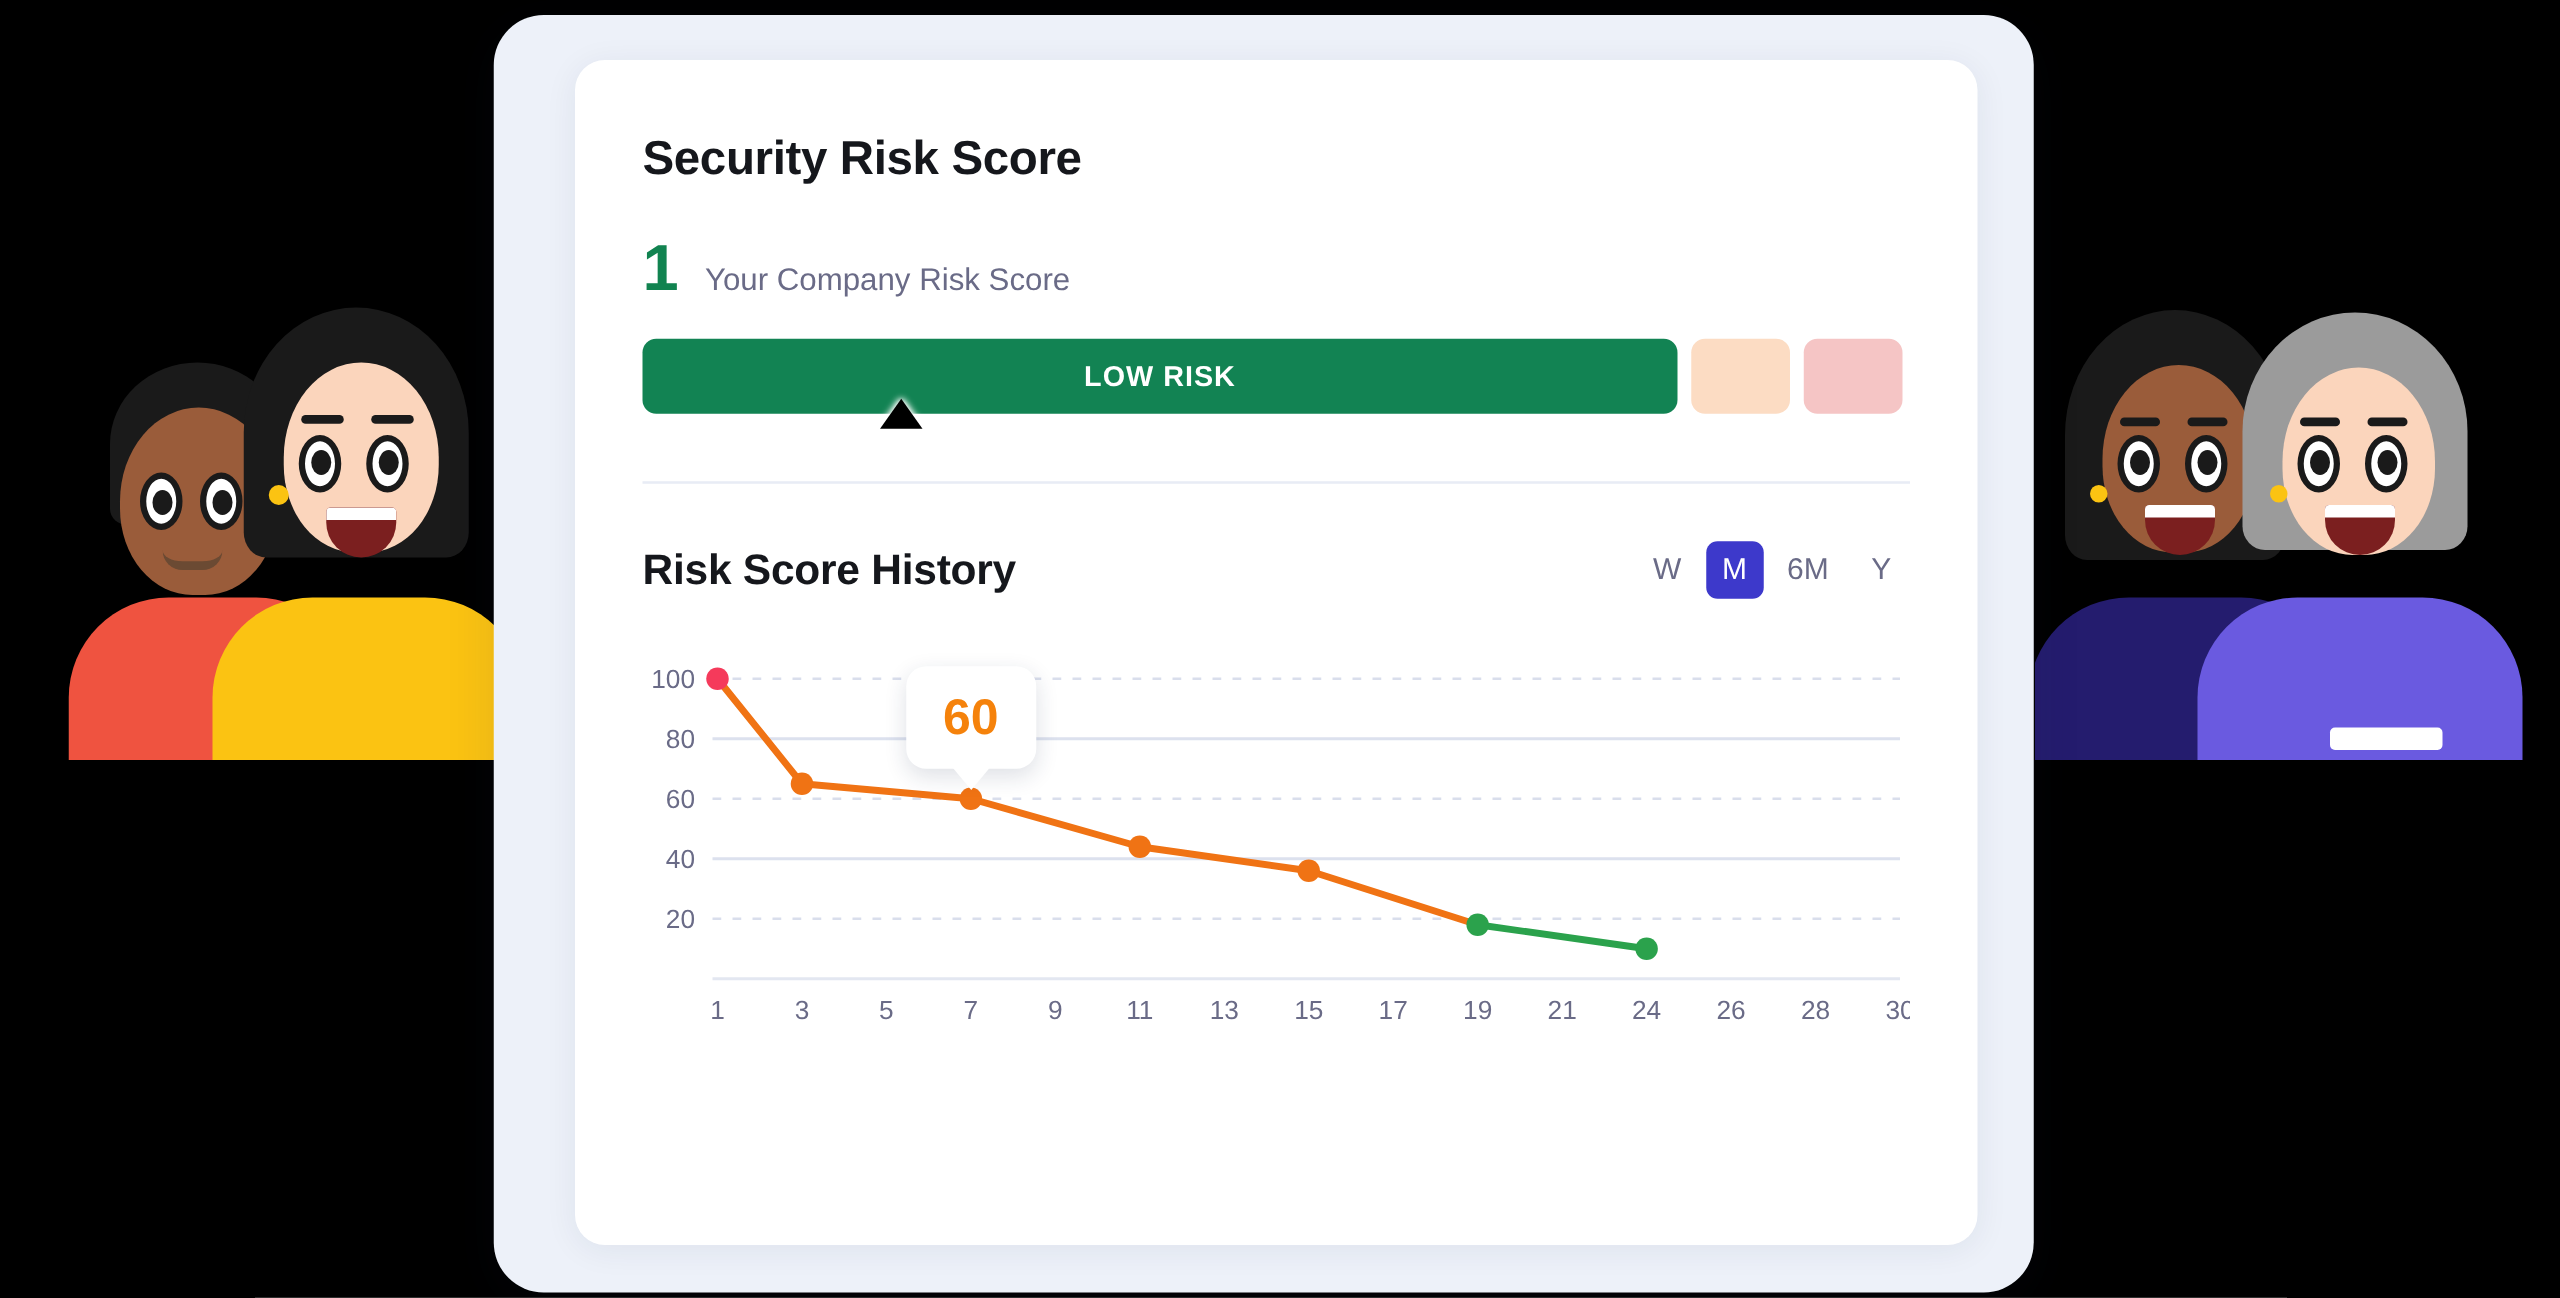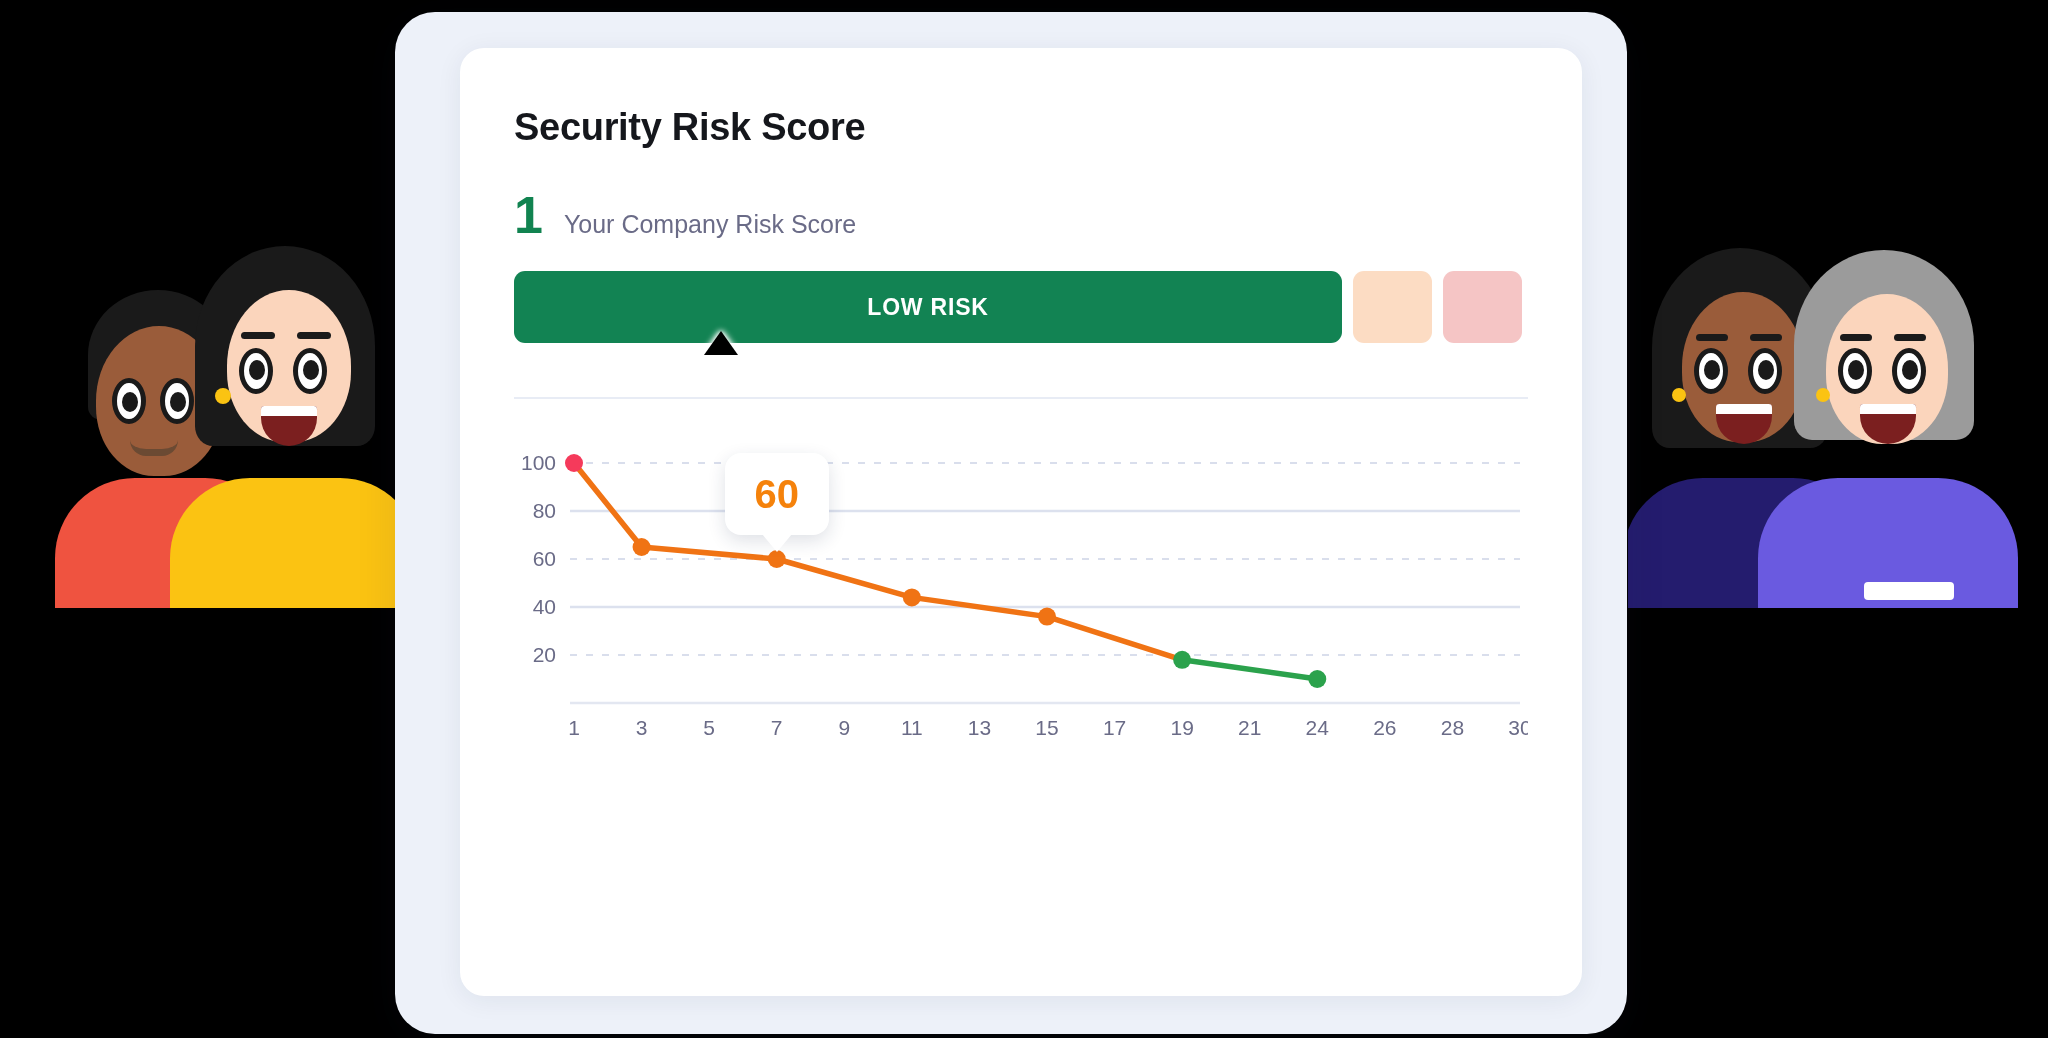--- a/index.html
+++ b/index.html
@@ -118,21 +118,21 @@
     font-size: 25px;
     color: #6A6B87;
   }
 
   
   #risk-meter {
     display: flex;
     align-items: stretch;
     gap: 11px;
     margin-top: 30px;
-    height: 72px;
+    height: 60px;
     position: relative;
   }
   .risk-seg {
     border-radius: 11px;
     position: relative;
   }
   #risk-seg-low {
     flex: 0 0 828px;
     background: #128353;
     display: flex;
@@ -347,20 +347,29 @@
         <div class="risk-seg" id="risk-seg-medium"></div>
         <div class="risk-seg" id="risk-seg-high"></div>
         <div id="risk-pointer"></div>
       </div>
 
       <div id="section-divider"></div>
     </div>
 
     <div id="history-section">
 
+      <div id="history-header">
+        <div id="history-title">Risk Score History</div>
+        <div id="range-tabs">
+          <button class="range-tab">W</button>
+          <button class="range-tab active">M</button>
+          <button class="range-tab">6M</button>
+          <button class="range-tab">Y</button>
+        </div>
+      </div>
 
       <div id="chart-area">
         <svg id="chart-svg" viewBox="0 0 1014 320" preserveAspectRatio="none">
           <g id="gridlines">
               <line x1="56" x2="1006" y1="34" y2="34" class="grid-dashed"></line>
               <line x1="56" x2="1006" y1="82" y2="82" class="grid-solid"></line>
               <line x1="56" x2="1006" y1="130" y2="130" class="grid-dashed"></line>
               <line x1="56" x2="1006" y1="178" y2="178" class="grid-solid"></line>
               <line x1="56" x2="1006" y1="226" y2="226" class="grid-dashed"></line>
               <line x1="56" x2="1006" y1="274" y2="274" class="axis-base"></line>

